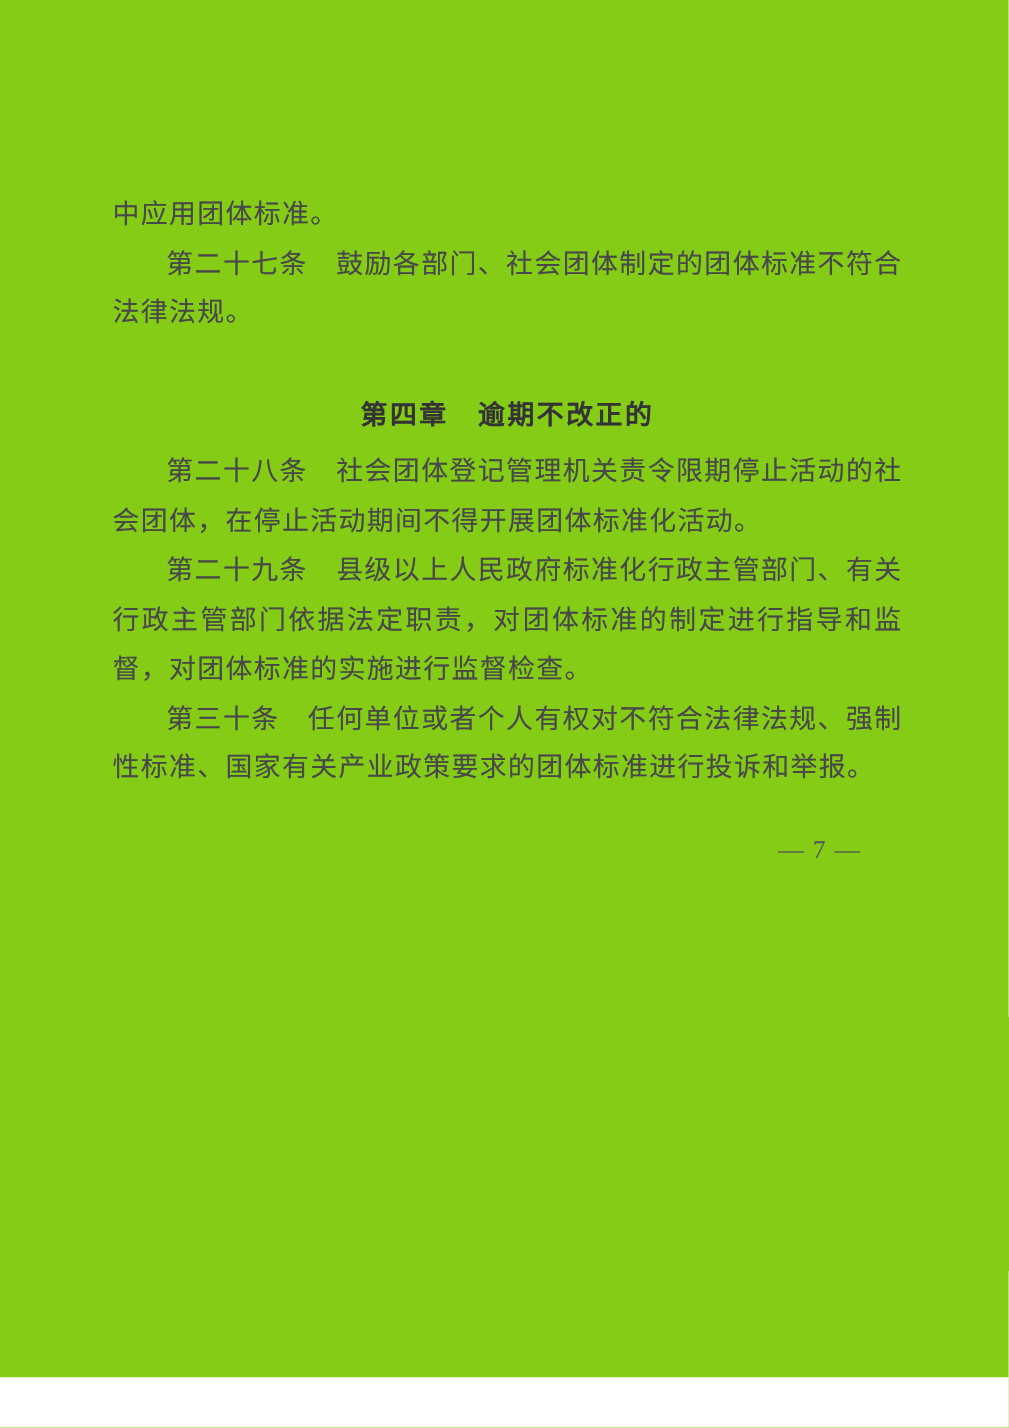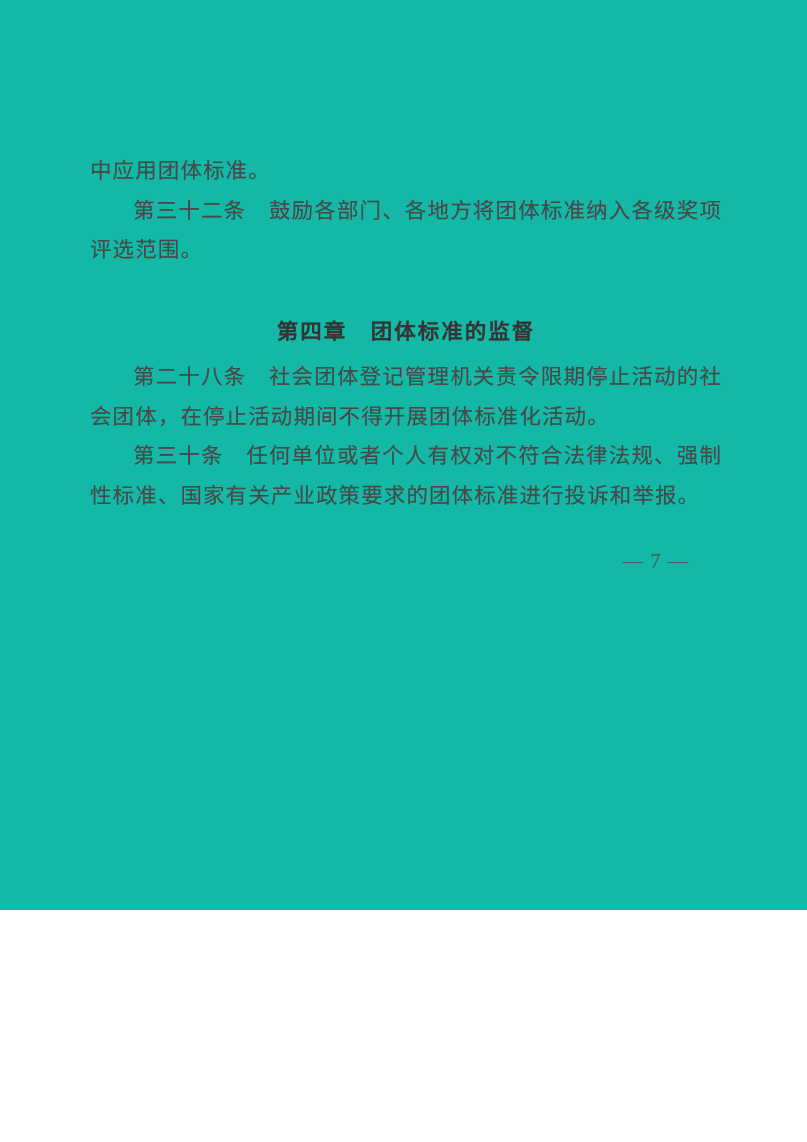--- a/index.html
+++ b/index.html
@@ -3,22 +3,22 @@
 <meta charset="utf-8">
 <style>
   html, body {
     margin: 0;
     padding: 0;
     background: #ffffff;
   }
   .scan-page {
     position: relative;
     width: 807px;
-    height: 910px;
-    background: #14b8a6;
+    height: 1102px;
+    background: #84cc16;
     overflow: hidden;
     font-family: "Liberation Serif", "DejaVu Serif", serif;
     color: #484848;
   }
   .content {
     position: absolute;
     top: 152px;
     left: 90px;
     width: 632px;
   }
@@ -70,26 +70,27 @@
   }
 </style>
 </head>
 <body>
 
 <div class="scan-page">
   <div class="content">
 
     <p class="para no-indent">中应用团体标准。</p>
 
-    <p class="para">第三十二条　鼓励各部门、各地方将团体标准纳入各级奖项评选范围。</p>
+    <p class="para">第二十七条　鼓励各部门、社会团体制定的团体标准不符合法律法规。</p>
 
-    <p class="para chapter">第四章　团体标准的监督</p>
+    <p class="para chapter">第四章　逾期不改正的</p>
 
     <p class="para">第二十八条　社会团体登记管理机关责令限期停止活动的社会团体，在停止活动期间不得开展团体标准化活动。</p>
 
+    <p class="para">第二十九条　县级以上人民政府标准化行政主管部门、有关行政主管部门依据法定职责，对团体标准的制定进行指导和监督，对团体标准的实施进行监督检查。</p>
 
     <p class="para">第三十条　任何单位或者个人有权对不符合法律法规、强制性标准、国家有关产业政策要求的团体标准进行投诉和举报。</p>
 
 
 
     <p class="page-number">— 7 —</p>
 
   </div>
 
   <div class="scan-edge"></div>

